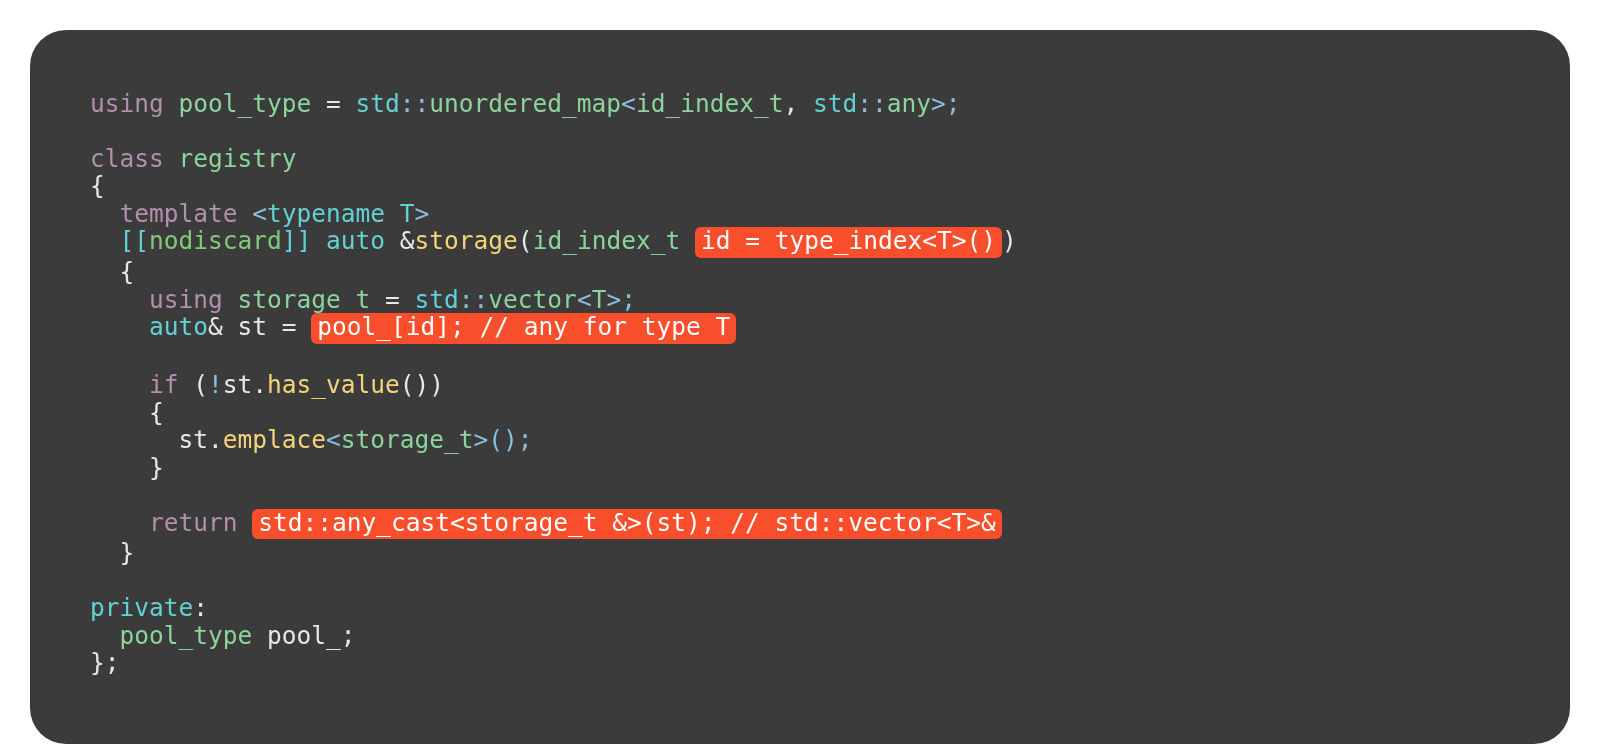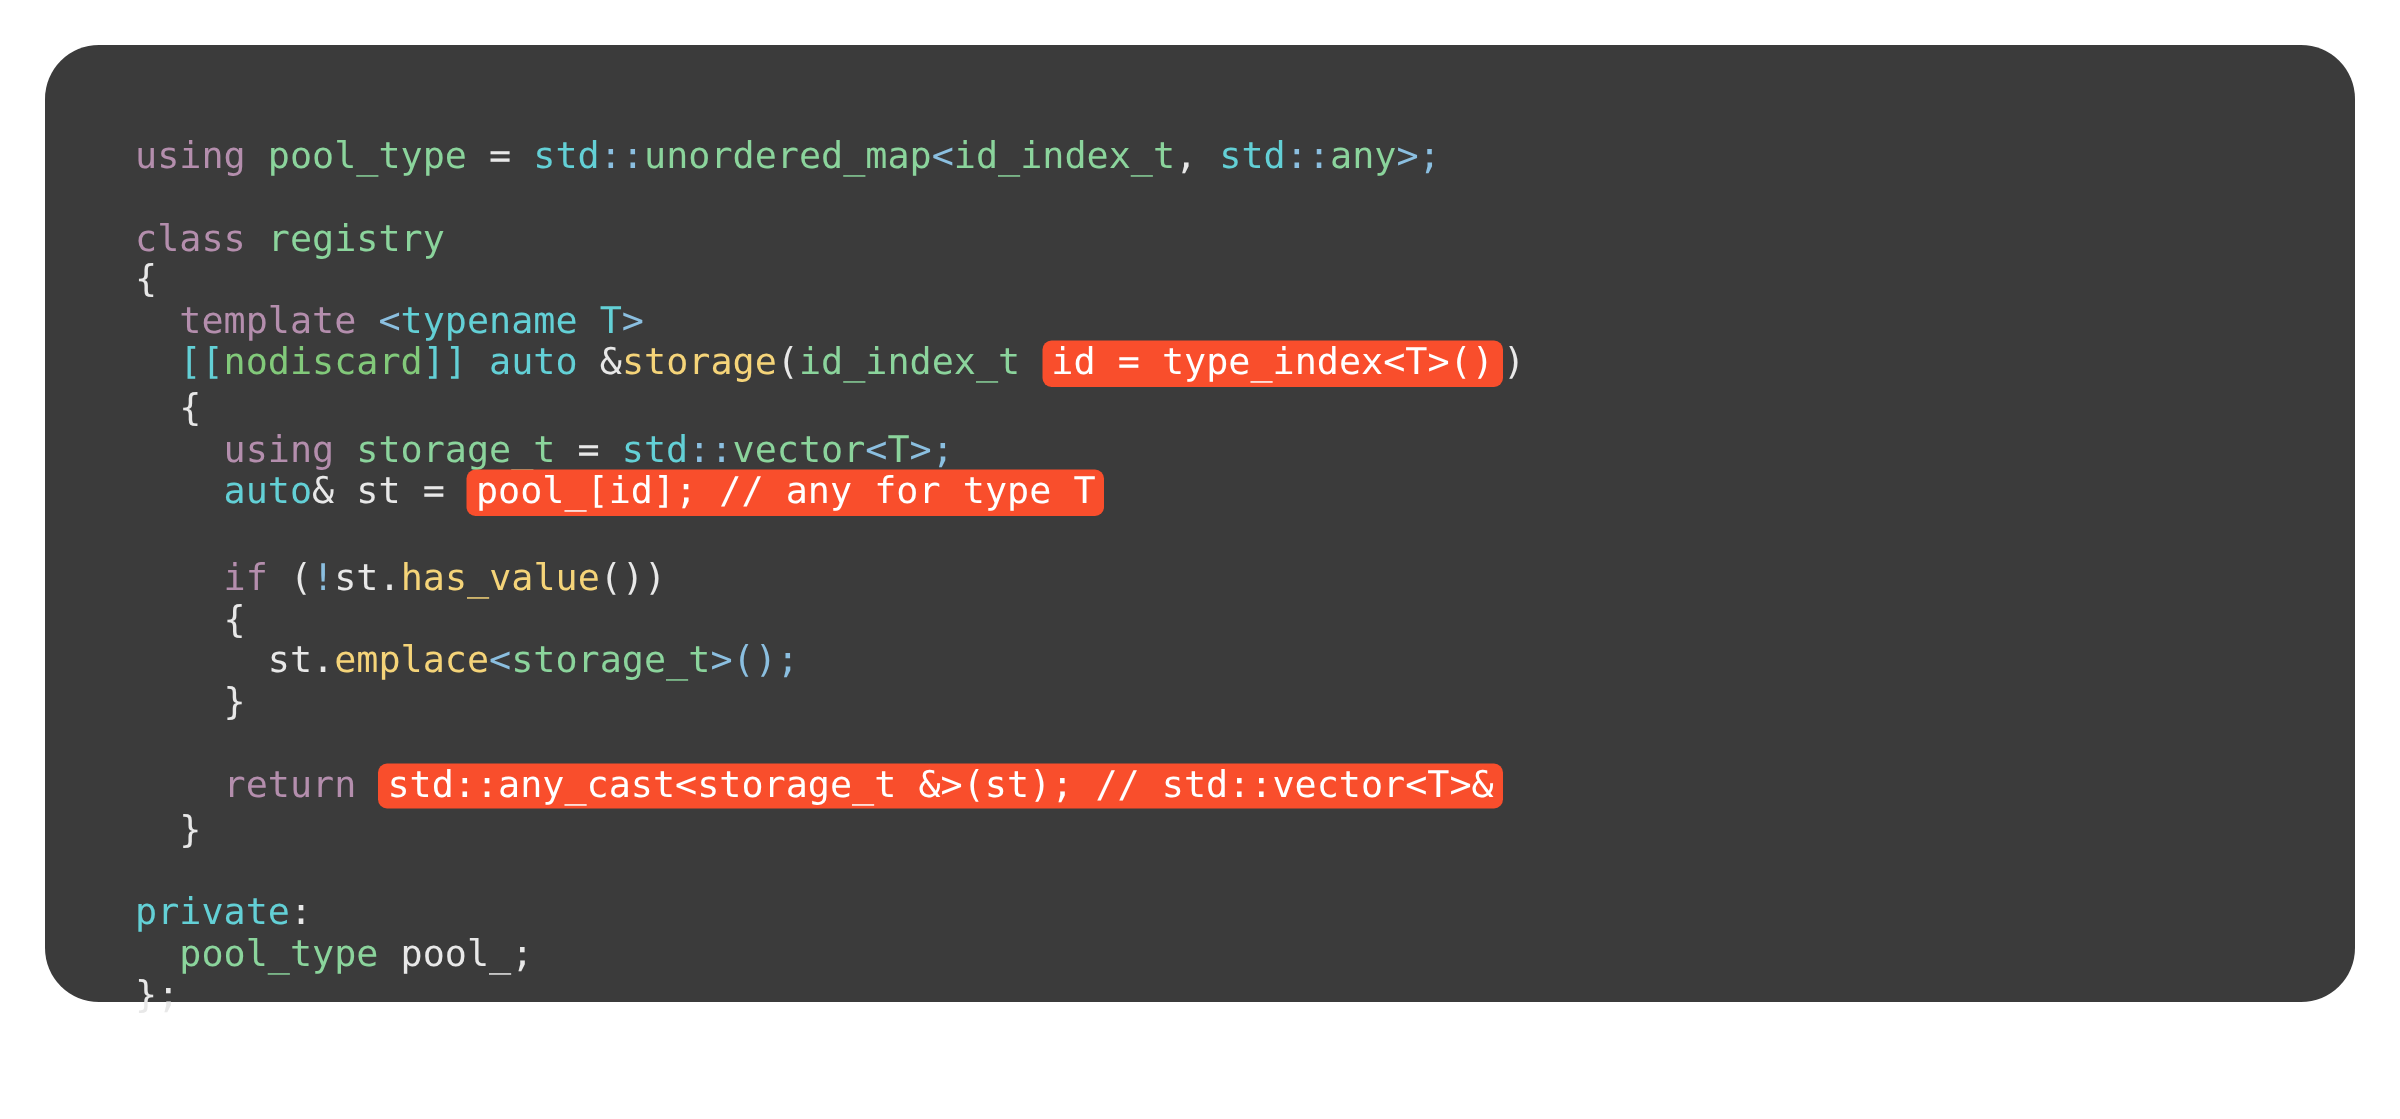--- a/index.html
+++ b/index.html
@@ -8,21 +8,21 @@
     width: 1600px;
     height: 746px;
     background: #ffffff;
     font-family: "SFMono-Regular", "Menlo", "Consolas", "DejaVu Sans Mono", monospace;
   }
   .code-card {
     position: absolute;
     left: 30px;
     top: 30px;
     width: 1540px;
-    height: 638px;
+    height: 714px;
     background: #3b3b3b;
     border-radius: 36px;
     box-sizing: border-box;
     padding: 60px 60px 60px 60px;
   }
   pre.code {
     margin: 0;
     font-family: inherit;
     font-size: 24.5px;
     line-height: 1.12;

